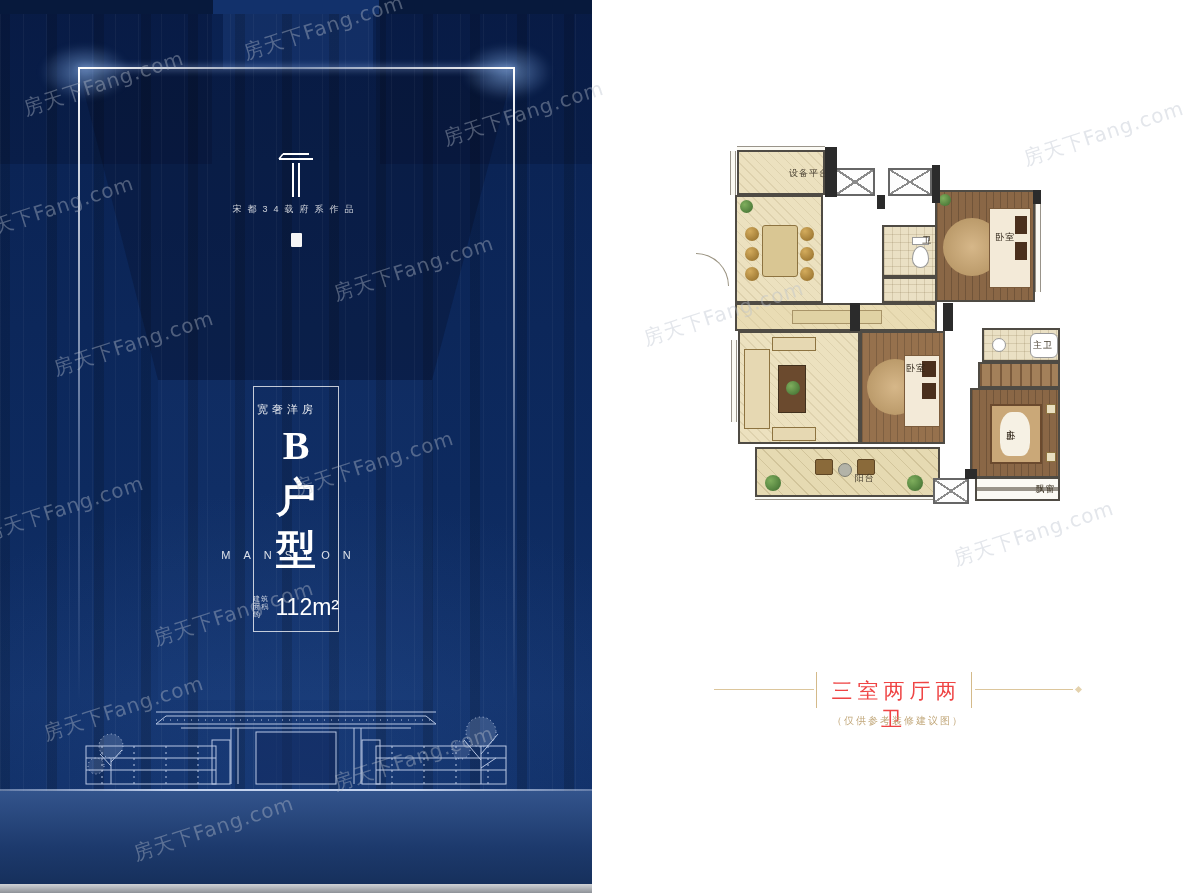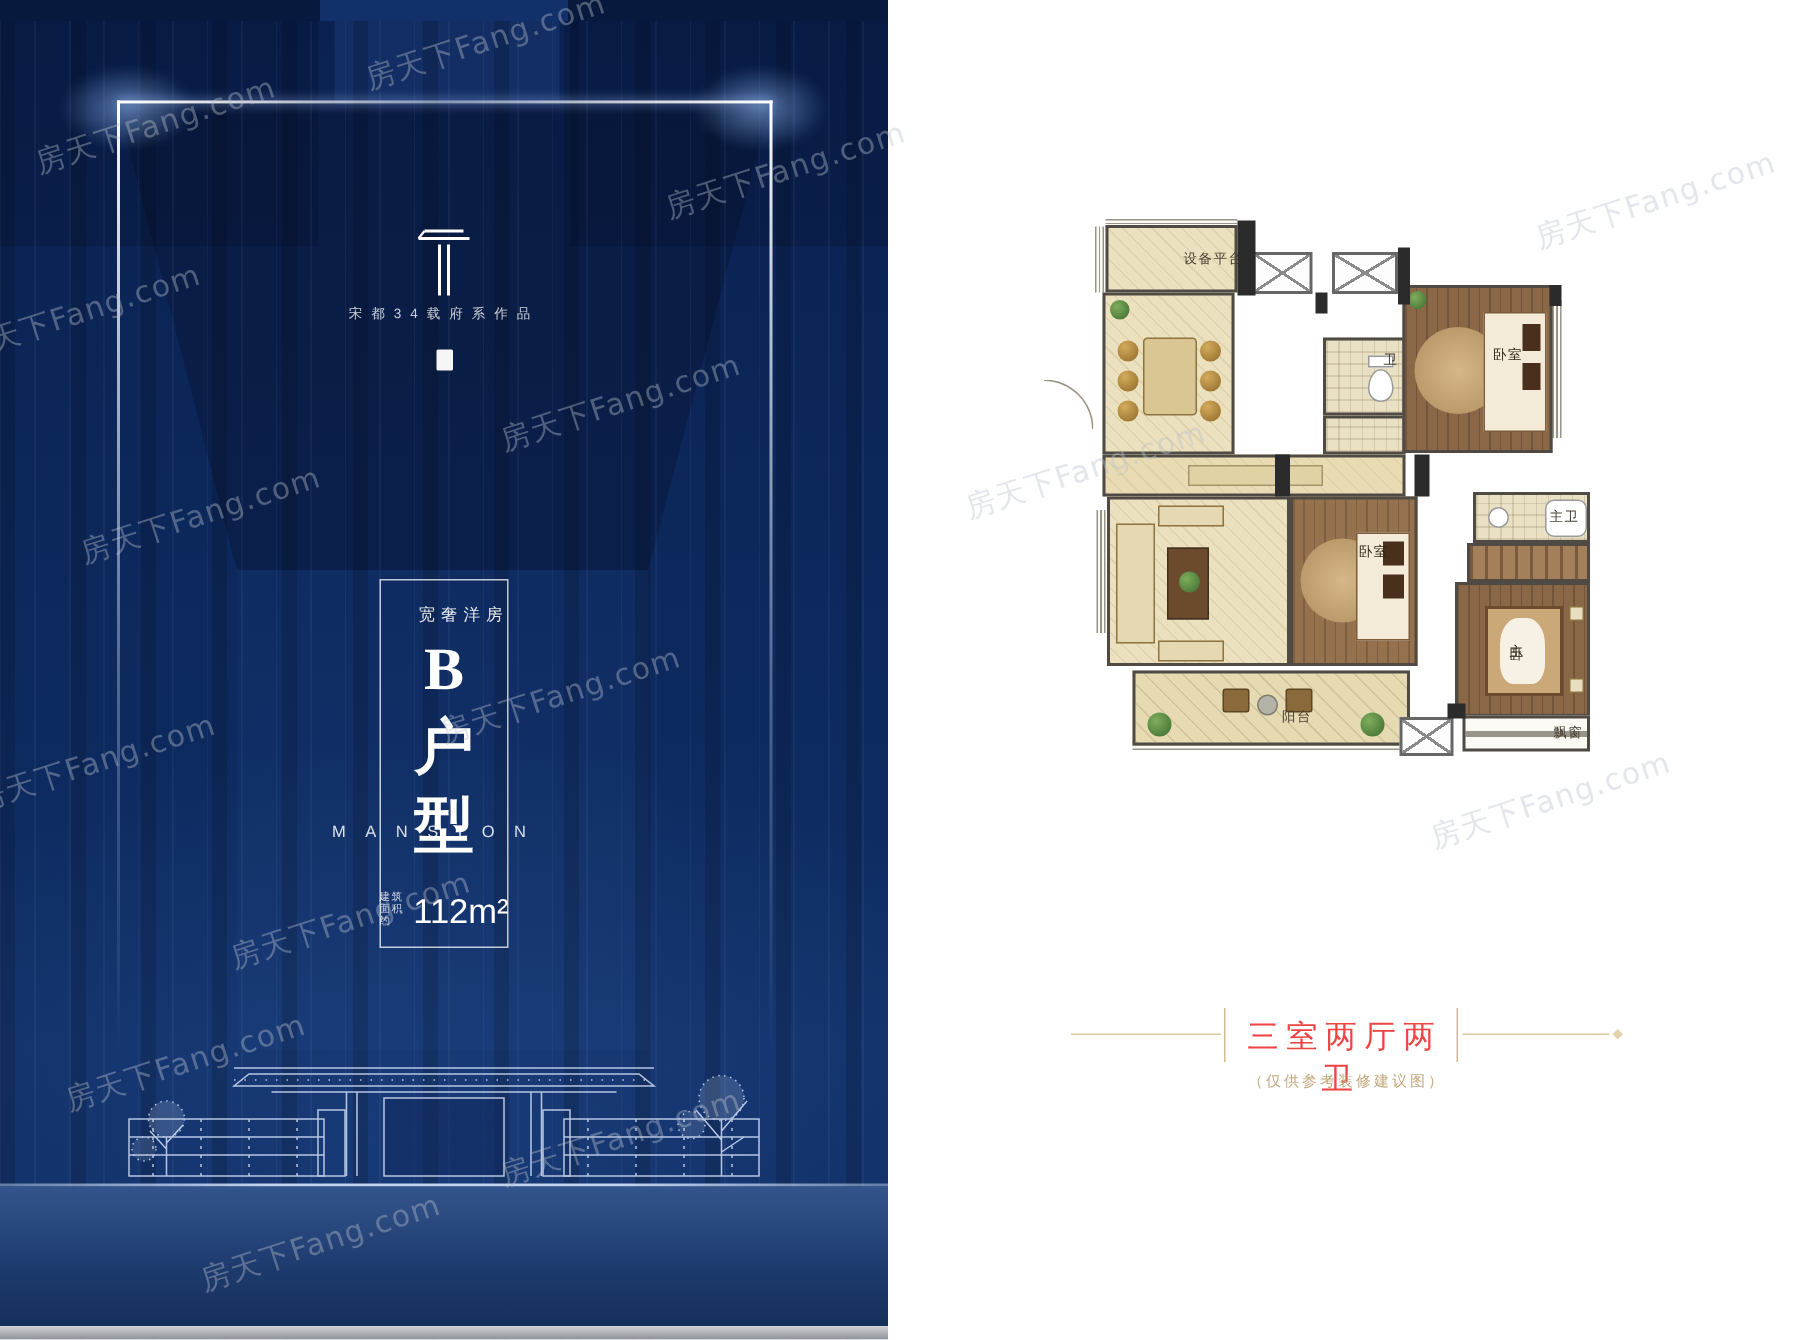--- a/index.html
+++ b/index.html
@@ -35,21 +35,21 @@
     background:radial-gradient(closest-side,rgba(150,195,255,.55),transparent);}
   .brand-line{position:absolute;left:146px;top:203px;width:300px;text-align:center;
     color:rgba(255,255,255,.78);font-size:9px;letter-spacing:6px;}
   .proj-row{position:absolute;left:146px;top:218px;width:300px;height:44px;
     display:flex;align-items:center;justify-content:center;gap:8px;}
   .seal{width:11px;height:14px;background:#f5f5f5;border-radius:1px;}
   .proj-name{color:#ffffff;font-family:"Liberation Serif",serif;font-style:italic;
     font-weight:bold;font-size:34px;letter-spacing:10px;text-indent:6px;}
   .unit-box{position:absolute;left:253px;top:386px;width:86px;height:246px;
     border:1px solid rgba(255,255,255,.75);box-sizing:border-box;}
-  .tagline{position:absolute;left:253px;top:402px;width:86px;text-align:right;
+  .tagline{position:absolute;left:253px;top:402px;width:86px;text-align:left;
     color:rgba(255,255,255,.9);font-size:11px;letter-spacing:4px;text-indent:4px;}
   .unit-chars{position:absolute;left:253px;top:420px;width:86px;display:flex;
     flex-direction:column;align-items:center;color:#ffffff;}
   .unit-chars span{font-family:"Liberation Serif",serif;font-size:40px;line-height:52px;font-weight:bold;}
   .mansion{position:absolute;left:186px;top:549px;width:200px;text-align:center;
     color:rgba(255,255,255,.85);font-size:11px;letter-spacing:13px;text-indent:13px;}
   .area-row{position:absolute;left:253px;top:592px;width:86px;height:30px;
     display:flex;align-items:center;justify-content:center;gap:4px;color:#ffffff;}
   .area-prefix{display:flex;flex-direction:column;font-size:7px;line-height:8px;
     color:rgba(255,255,255,.8);letter-spacing:1px;}

